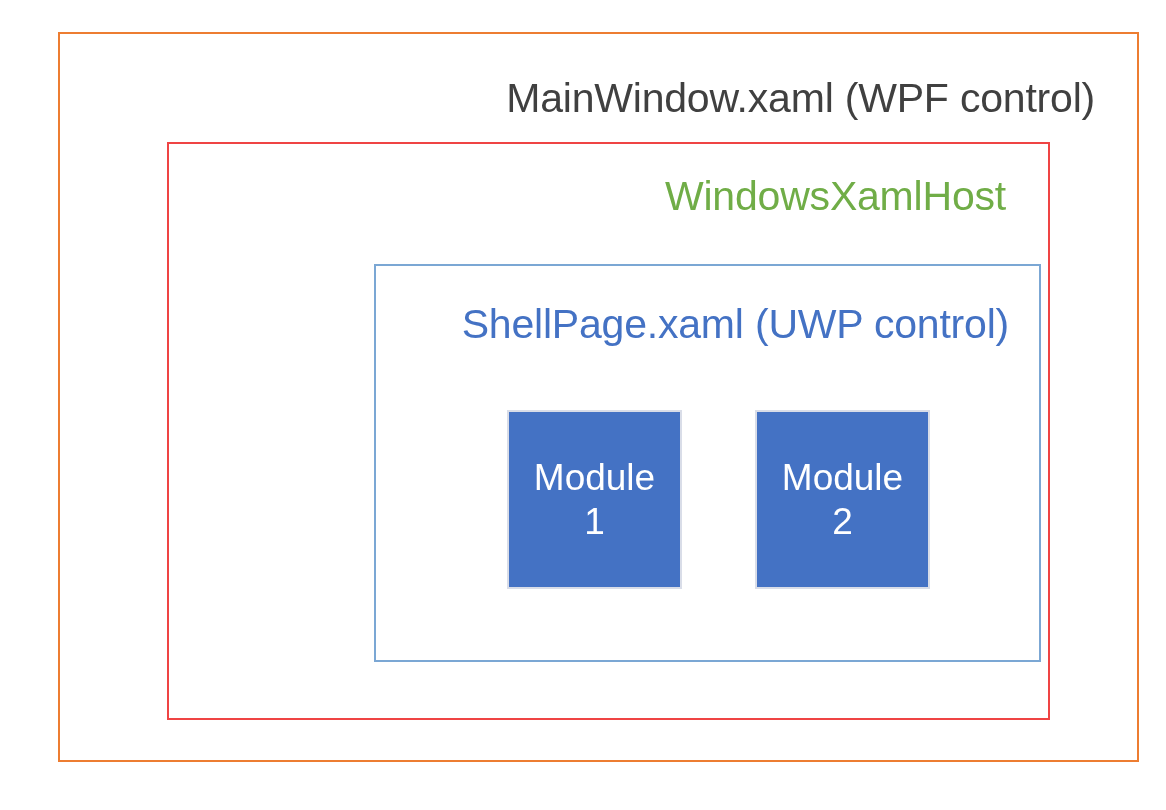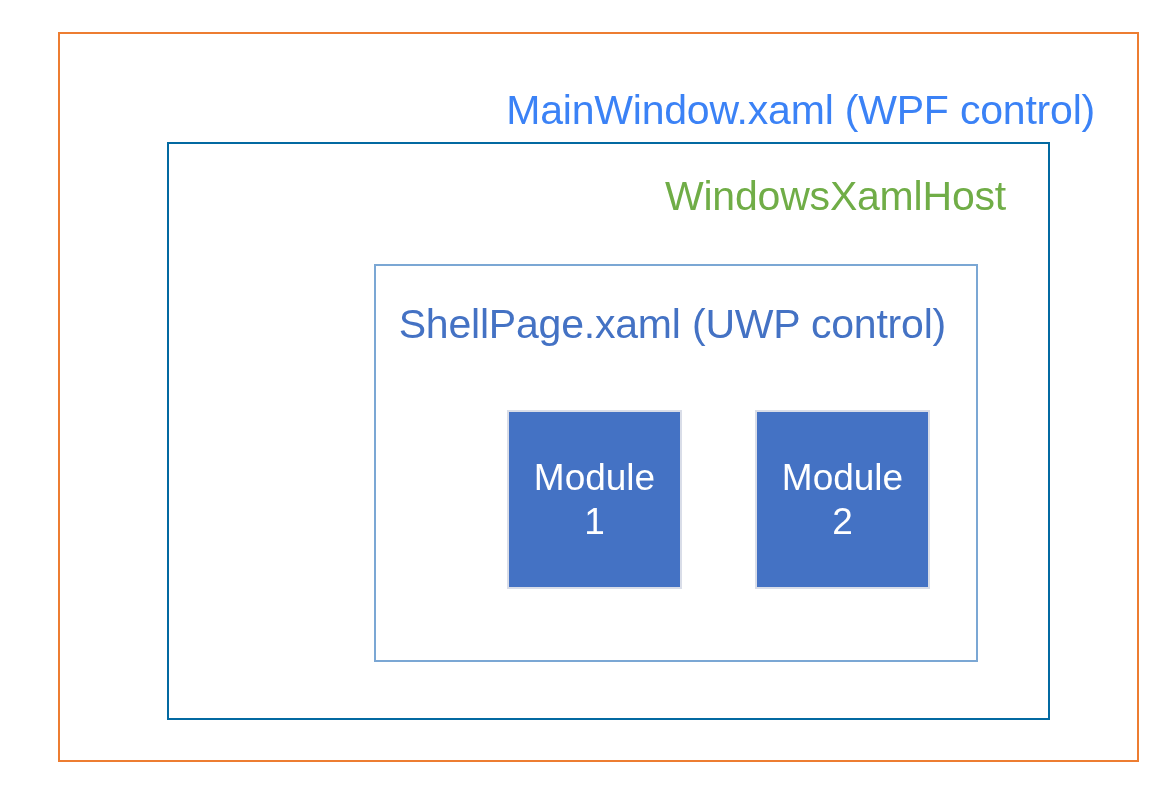--- a/index.html
+++ b/index.html
@@ -35,49 +35,49 @@
   }
 
   
   .layer-middle {
     position: absolute;
     left: 107px;    
     top: 108px;     
     width: 883px;
     height: 578px;
     box-sizing: border-box;
-    border: 2px solid #0369a1;
+    border: 2px solid #ef4444;
     background: #ffffff;
   }
 
   
   .layer-inner {
     position: absolute;
     left: 205px;    
     top: 120px;     
-    width: 604px;
+    width: 667px;
     height: 398px;
     box-sizing: border-box;
     border: 2px solid #7BA7D4;
     background: #ffffff;
   }
 
   
   .layer-caption {
     position: absolute;
     right: 42px;
     font-size: 41px;
     line-height: 1.0;
     font-weight: normal;
     white-space: nowrap;
     letter-spacing: -0.2px;
   }
   .caption-outer {
-    top: 56px;
-    color: #3b82f6;
+    top: 44px;
+    color: #404040;
     margin-left: 28px;
   }
   .caption-middle {
     top: 32px;
     color: #70AD47;
   }
   .caption-inner {
     top: 38px;
     right: 30px;
     color: #4472C4;

